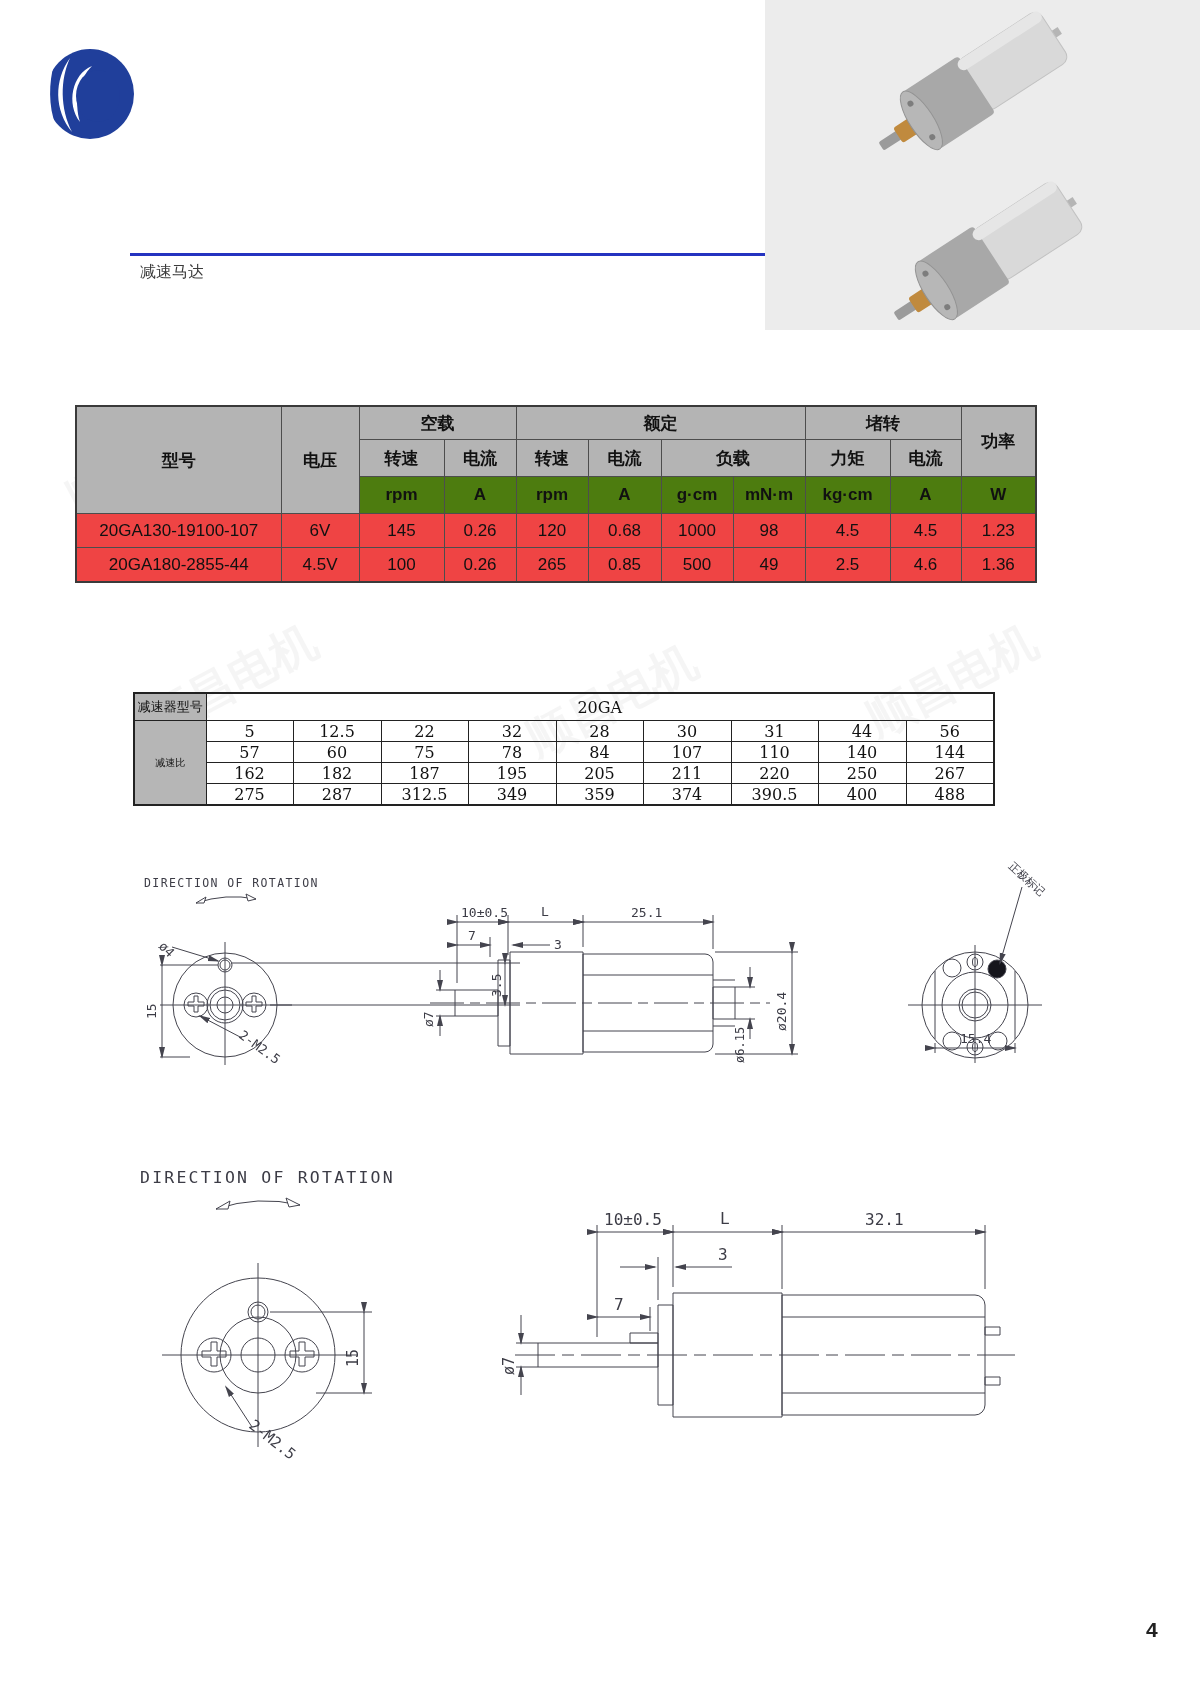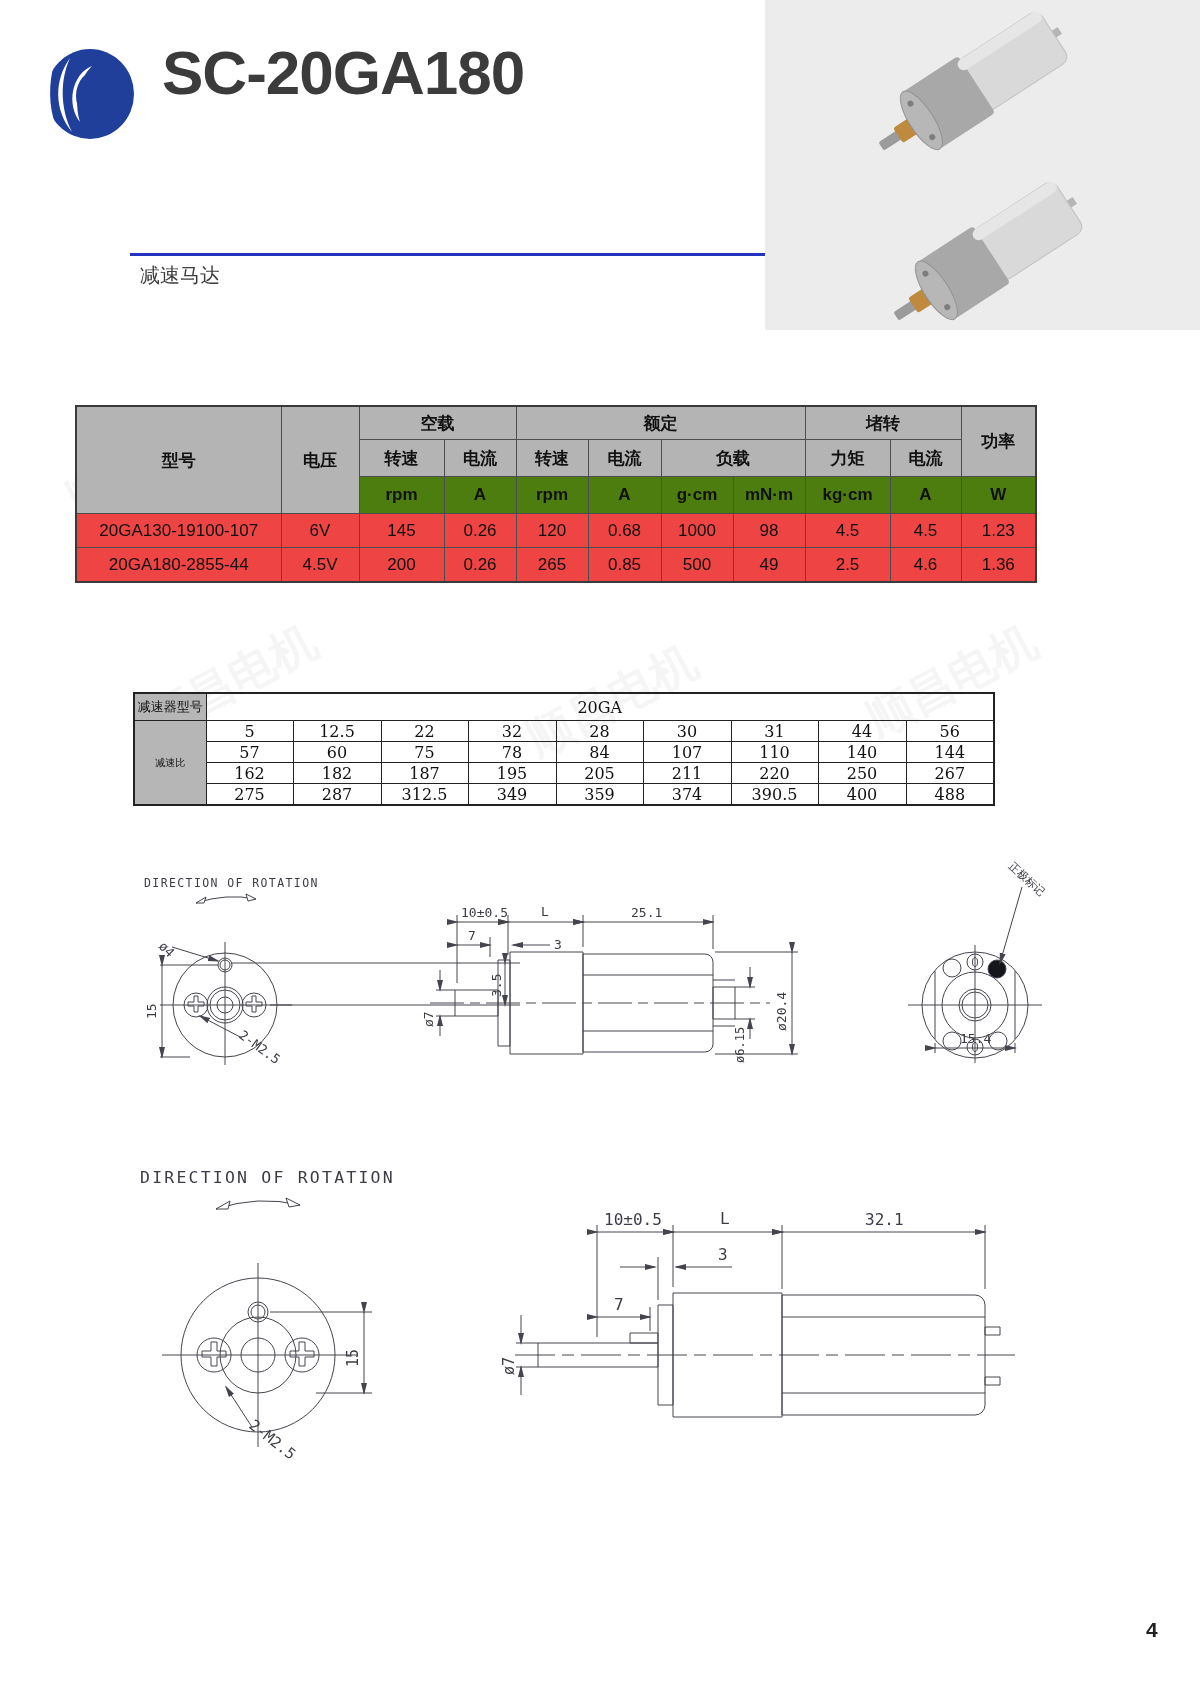--- a/index.html
+++ b/index.html
@@ -6,21 +6,21 @@
   body{width:1200px;height:1699px;position:relative;background:#ffffff;
        font-family:"Liberation Sans",sans-serif;overflow:hidden;}
   .abs{position:absolute;}
 
   
   .logo{left:40px;top:46px;width:100px;height:95px;}
   .title-block{left:162px;top:30px;line-height:86px;font-weight:bold;
                font-size:62px;color:#3b3b3b;letter-spacing:-1px;}
   .photo-panel{left:765px;top:0;width:435px;height:330px;background:#ececec;}
   .divider{left:130px;top:253px;width:635px;height:3px;background:#2433c0;}
-  .subtitle{left:140px;top:262px;font-size:20px;color:#3c3c3c;}
+  .subtitle{left:140px;top:262px;font-size:16px;color:#3c3c3c;}
 
   
   .wm{position:absolute;font-size:46px;color:#8a8a8a;opacity:.08;
       transform:rotate(-28deg);white-space:nowrap;font-weight:bold;}
 
   
   table{border-collapse:collapse;table-layout:fixed;}
   .spec{left:75px;top:405px;width:960px;font-size:17px;color:#111;}
   .spec td{border:1px solid #4d4d4d;text-align:center;padding:0;overflow:hidden;margin-top:6px;}
   .spec{border:2px solid #3a3a3a;}
@@ -51,21 +51,20 @@
 
 <svg class="abs logo" viewBox="0 0 100 95">
   <ellipse cx="50" cy="48" rx="44" ry="45" fill="#203f9b"></ellipse>
   <path d="M14 18 C 2 38, 2 62, 16 80 C 8 60, 9 36, 14 18 Z" fill="#ffffff"></path>
   <path d="M30 12 C 14 34, 14 64, 32 86 C 20 62, 20 34, 30 12 Z" fill="#ffffff"></path>
   <path d="M52 20 C 32 28, 26 58, 40 76 C 34 56, 38 34, 52 20 Z" fill="#ffffff"></path>
   <ellipse cx="58" cy="50" rx="22" ry="26" fill="#203f9b"></ellipse>
 </svg>
 
 <div class="abs title-block">
-  <div>SC-20GA180</div>
 </div>
 
 <div class="abs photo-panel">
   <svg width="435" height="330" viewBox="0 0 435 330">
     <g transform="translate(200,92) rotate(-33)">
       <rect x="-100" y="-5" width="24" height="10" rx="2" fill="#9b9b9b"></rect>
       <rect x="-80" y="-9" width="25" height="18" rx="3" fill="#c08a3e"></rect>
       <rect x="103" y="-4" width="10" height="8" fill="#b5b5b5"></rect>
       <rect x="8" y="-30" width="98" height="60" rx="9" fill="#d9d9d9" stroke="#c2c2c2"></rect>
       <rect x="-52" y="-34" width="66" height="68" rx="4" fill="#a8a8a8"></rect>
@@ -150,21 +149,21 @@
     <td>0.68</td>
     <td>1000</td>
     <td>98</td>
     <td>4.5</td>
     <td>4.5</td>
     <td>1.23</td>
   </tr>
   <tr class="dr">
     <td>20GA180-2855-44</td>
     <td>4.5V</td>
-    <td>200</td>
+    <td>100</td>
     <td>0.26</td>
     <td>265</td>
     <td>0.85</td>
     <td>500</td>
     <td>49</td>
     <td>2.5</td>
     <td>4.6</td>
     <td>1.36</td>
   </tr>
 </tbody>

